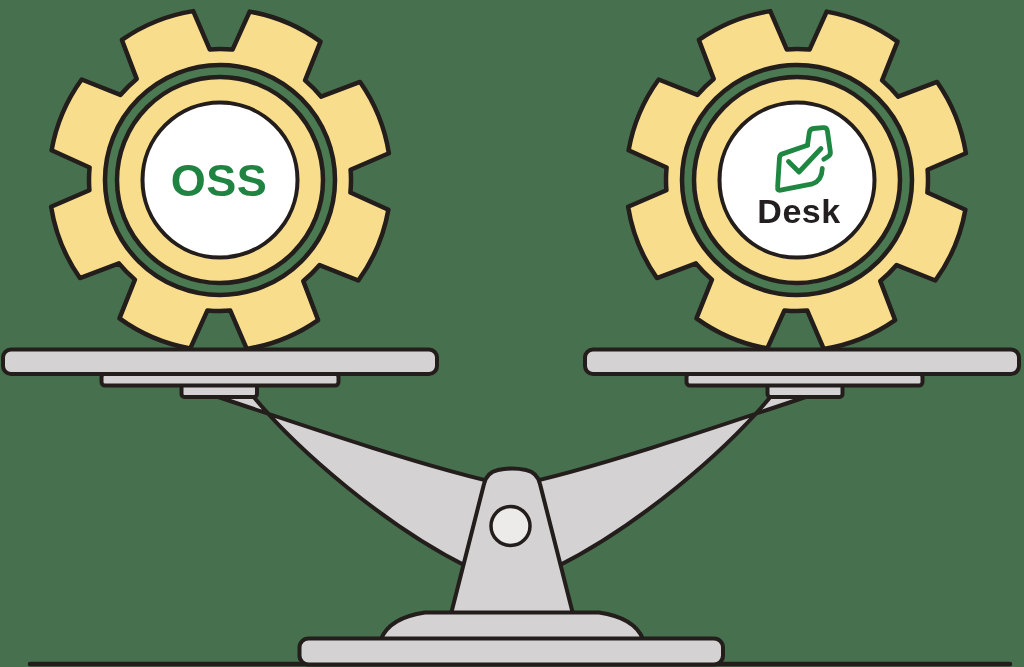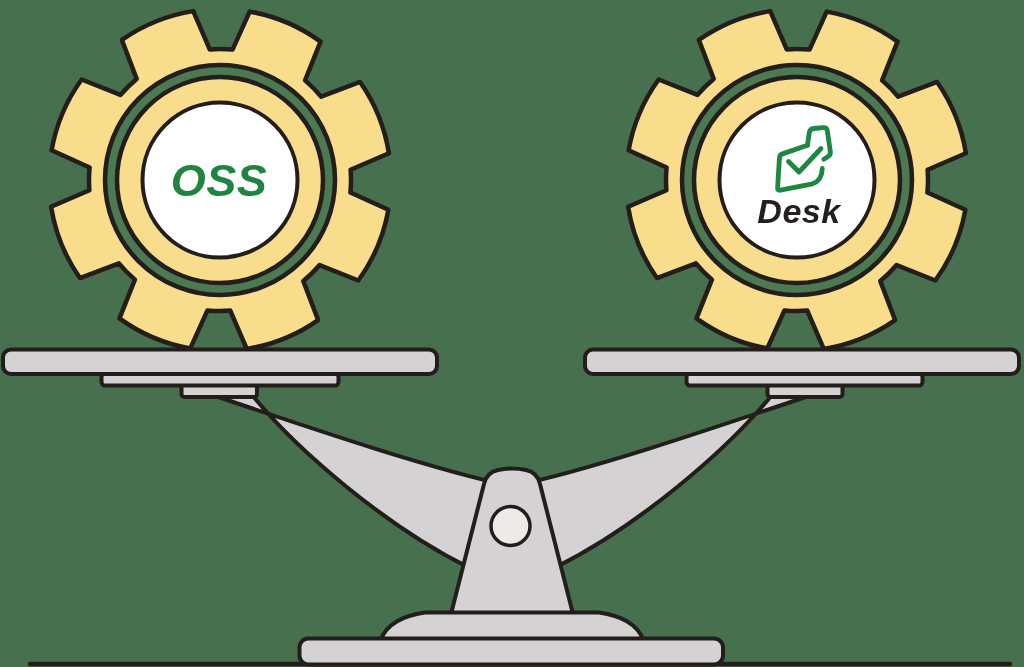--- a/index.html
+++ b/index.html
@@ -1,16 +1,16 @@
 <!DOCTYPE html>
 <html style="--gear-yellow: #F8DD8D; --ring-green: #4B7A52; --outline: #231D1B; --metal: #D4D2D2; --metal-light: #ECEBEA; --oss-green: #1F8442; --desk-green: #1E8742; --desk-text: #231F20;"><head>
 <meta charset="utf-8">
 <style>
   html,body{margin:0;padding:0;background:#47704E;}
-  .stage{width:1024px;height:667px;overflow:hidden;font-style:italic;}
+  .stage{width:1024px;height:667px;overflow:hidden;}
   svg{display:block;font-family:"Liberation Sans",sans-serif;}
   .gear-body{fill:var(--gear-yellow);stroke:var(--outline);stroke-width:4.5;stroke-linejoin:round;}
   .ring-green{fill:none;stroke:var(--ring-green);stroke-width:9;}
   .ring-line{fill:none;stroke:var(--outline);stroke-width:4.5;}
   .hub{fill:#ffffff;stroke:var(--outline);stroke-width:4;}
   .metal{fill:var(--metal);stroke:var(--outline);stroke-width:4;stroke-linejoin:round;}
   .metal-light{fill:var(--metal-light);stroke:var(--outline);stroke-width:3.5;}
   .ground{stroke:var(--outline);stroke-width:4.5;stroke-linecap:round;}
   .oss-label{fill:var(--oss-green);font-weight:bold;font-size:45px;letter-spacing:0.5px;text-anchor:middle;}
   .desk-label{fill:var(--desk-text);font-weight:bold;font-size:34px;letter-spacing:0.5px;text-anchor:middle;}

